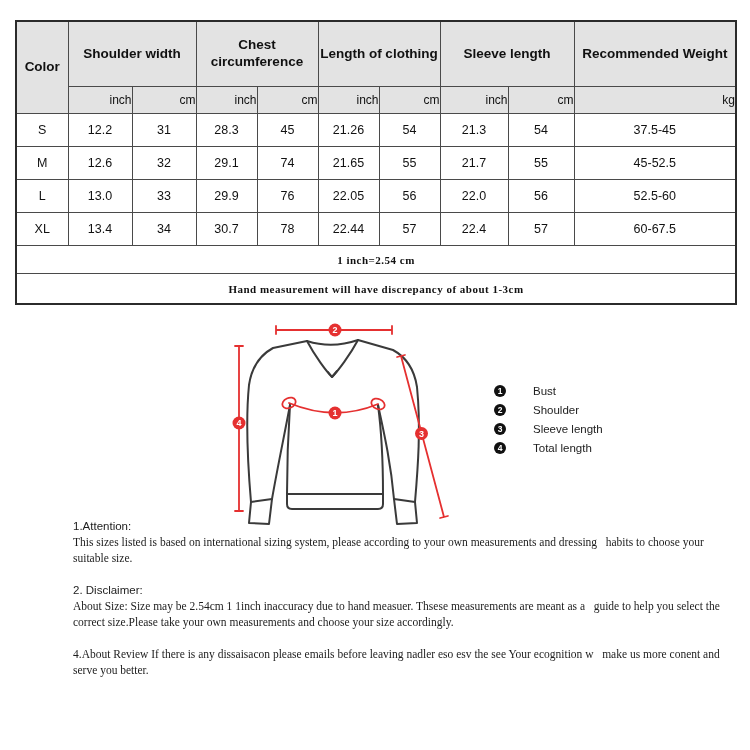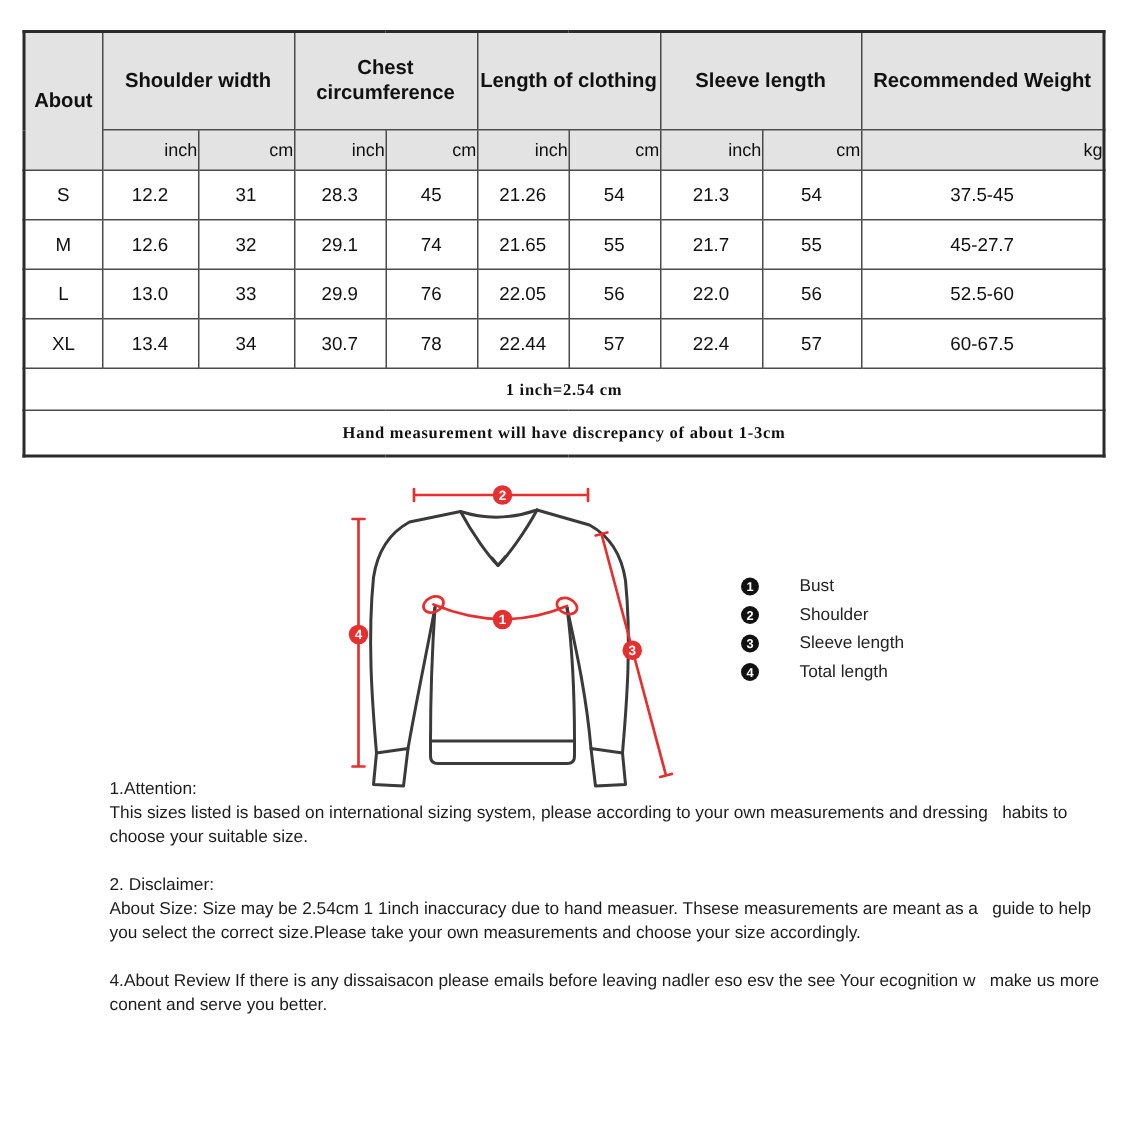--- a/index.html
+++ b/index.html
@@ -40,41 +40,41 @@
   .lnum{
     width:12px;height:12px;border-radius:50%;background:#111;color:#fff;
     font-size:8.5px;font-weight:bold;display:flex;align-items:center;justify-content:center;
     margin-right:7px;flex:0 0 12px;
   }
   .llabel{font-size:11.5px;color:#222;padding-left:20px;}
   
   .sections{position:absolute;left:28px;top:518px;width:708px;font-size:11.5px;line-height:16px;color:#1c1c1c;}
   .section{margin-bottom:16px;margin-left:45px;}
   .sec-heading:empty{display:none;}
-  .sec-body{white-space:pre-wrap;}
+  .sec-body{white-space:pre-wrap;font-family:Liberation Serif, serif;}
 </style>
 </head>
 <body>
 
 <table class="size-chart">
   <colgroup>
     <col style="width:52px">
       <col style="width:64px">
       <col style="width:64px">
     <col style="width:61px">
       <col style="width:61px">
       <col style="width:61px">
     <col style="width:61px">
       <col style="width:68px">
       <col style="width:66px">
     <col style="width:162px">
   </colgroup>
   <tbody>
     <tr class="gh">
-      <td rowspan="2">About</td>
+      <td rowspan="2">Color</td>
       <td colspan="2">Shoulder width</td>
       <td colspan="2">Chest circumference</td>
       <td colspan="2">Length of clothing</td>
       <td colspan="2">Sleeve length</td>
       <td>Recommended Weight</td>
     </tr>
     <tr class="uh">
       <td>inch</td>
       <td>cm</td>
       <td>inch</td>
@@ -100,21 +100,21 @@
     <tr class="dr">
       <td class="sz-big">M</td>
       <td>12.6</td>
       <td>32</td>
       <td>29.1</td>
       <td>74</td>
       <td>21.65</td>
       <td>55</td>
       <td>21.7</td>
       <td>55</td>
-      <td>45-27.7</td>
+      <td>45-52.5</td>
     </tr>
     <tr class="dr">
       <td class="sz-mid">L</td>
       <td>13.0</td>
       <td>33</td>
       <td>29.9</td>
       <td>76</td>
       <td>22.05</td>
       <td>56</td>
       <td>22.0</td>

